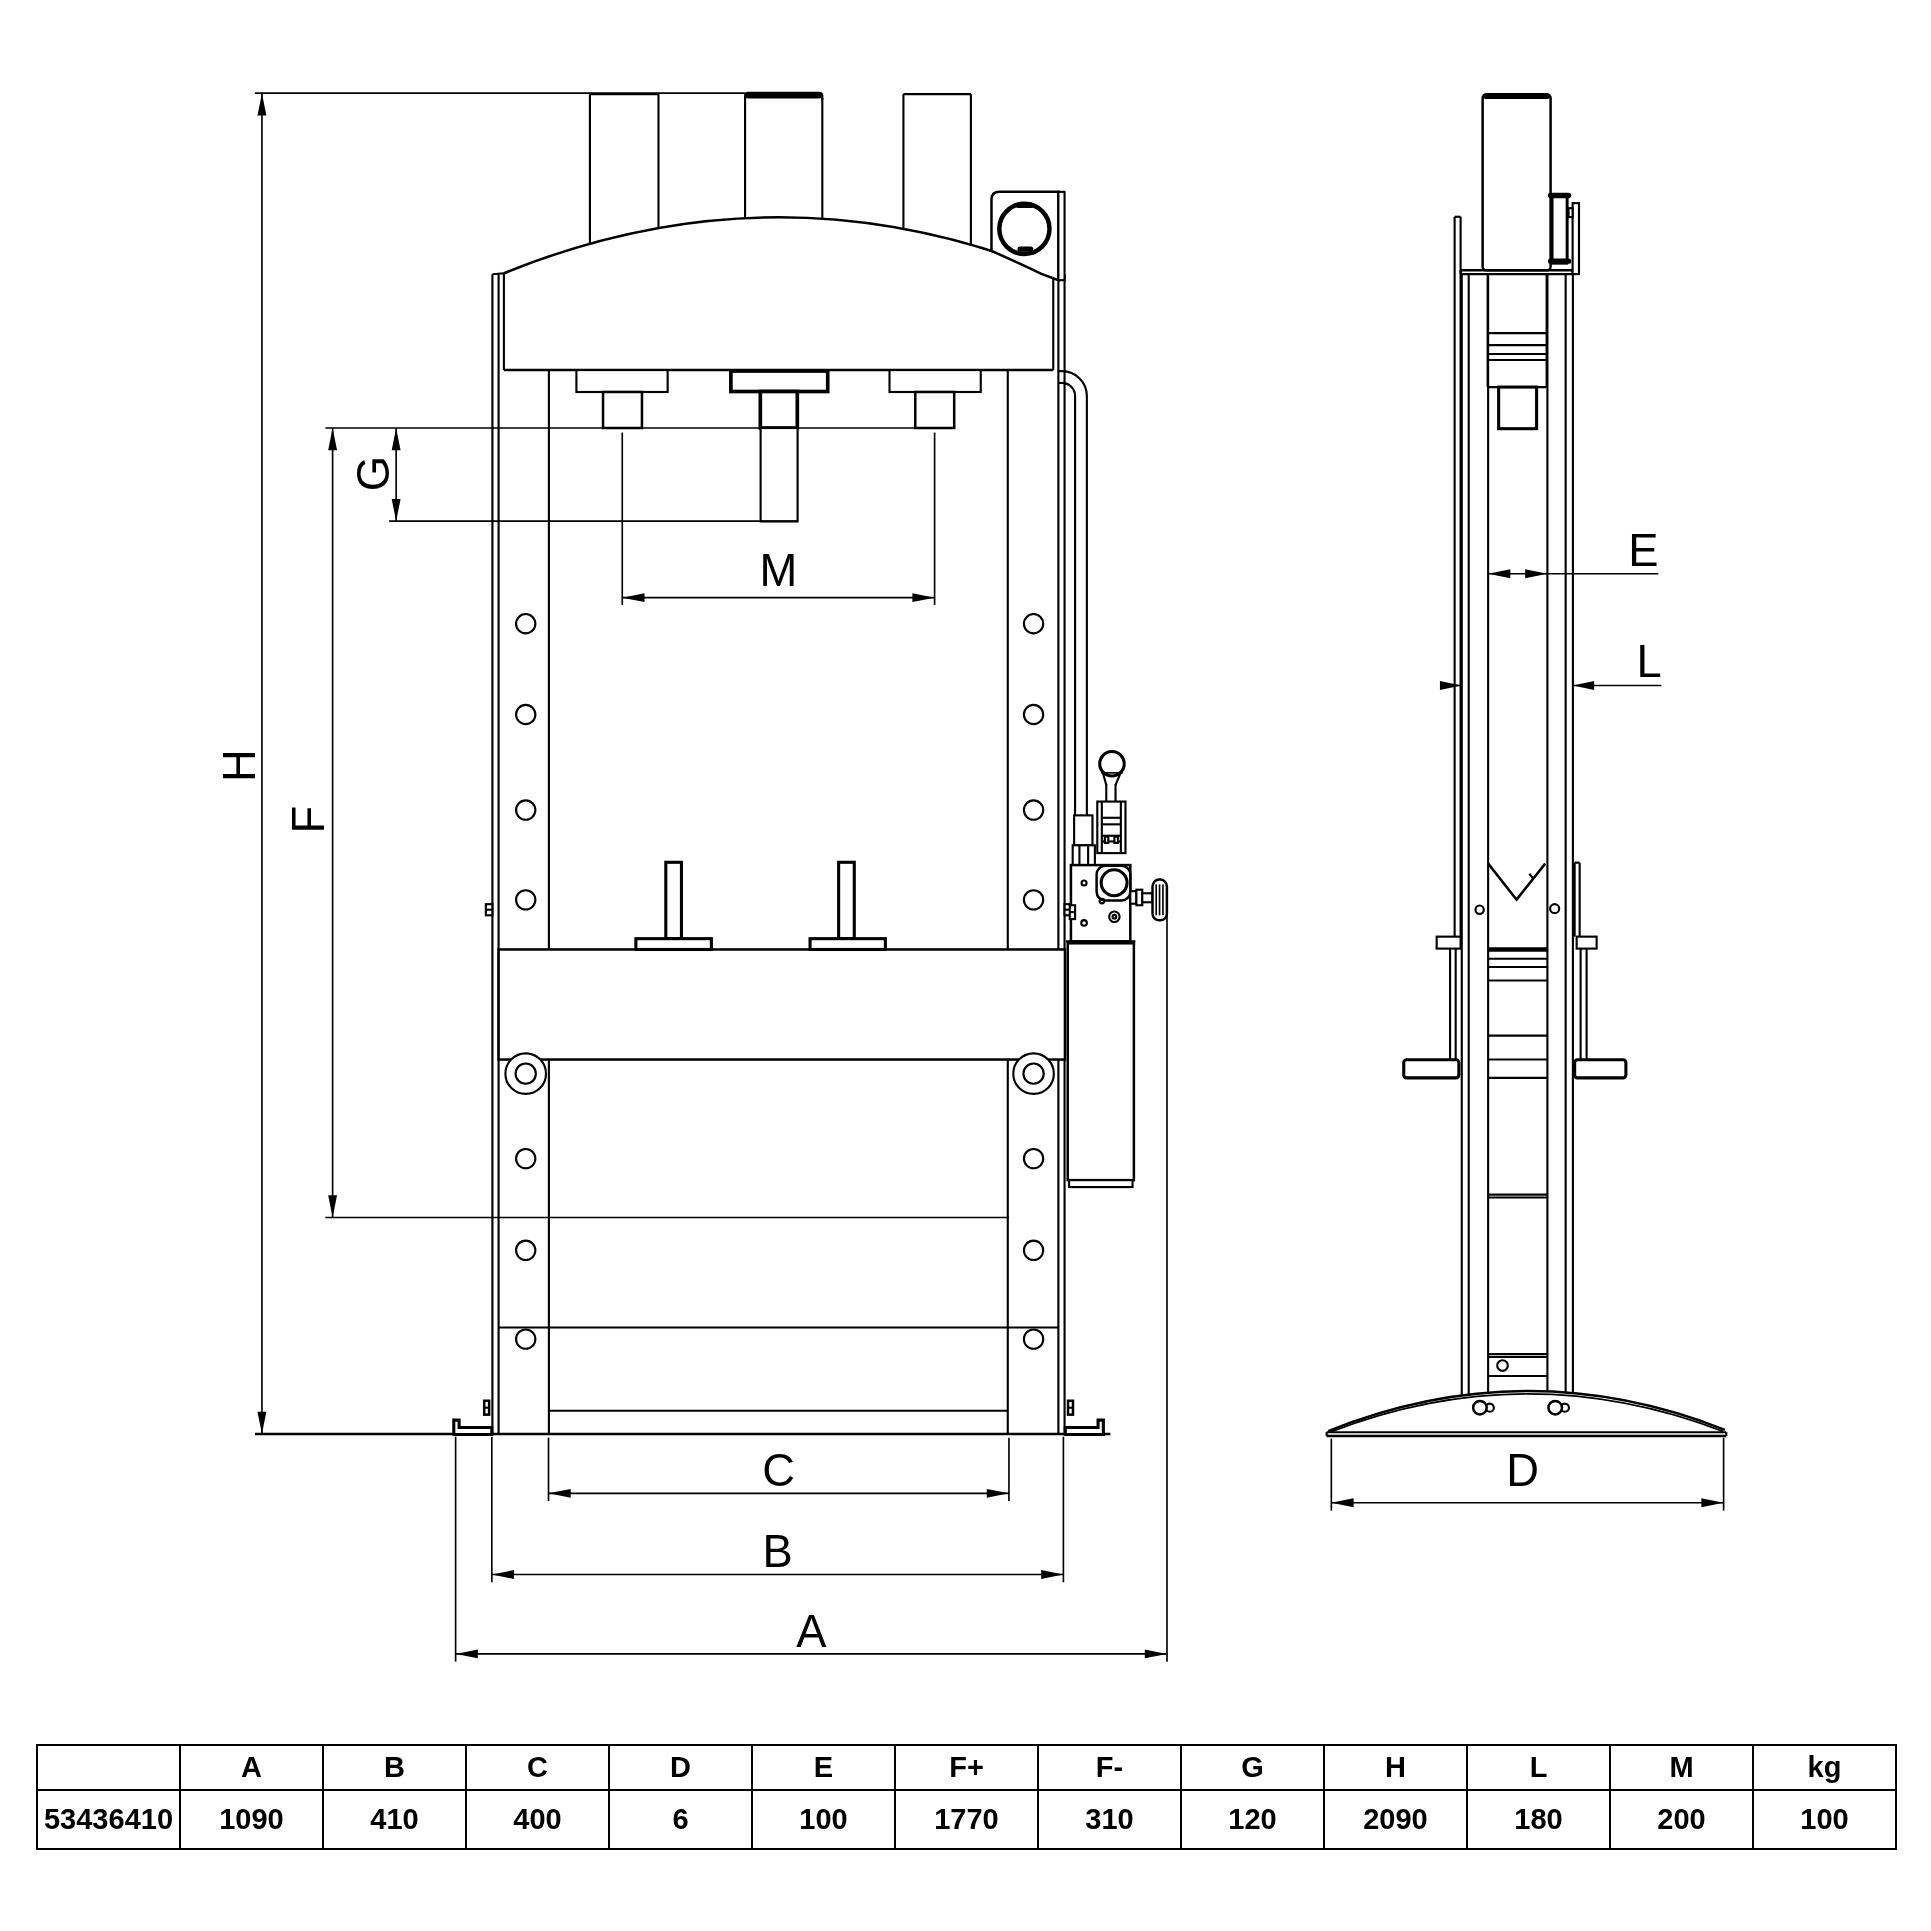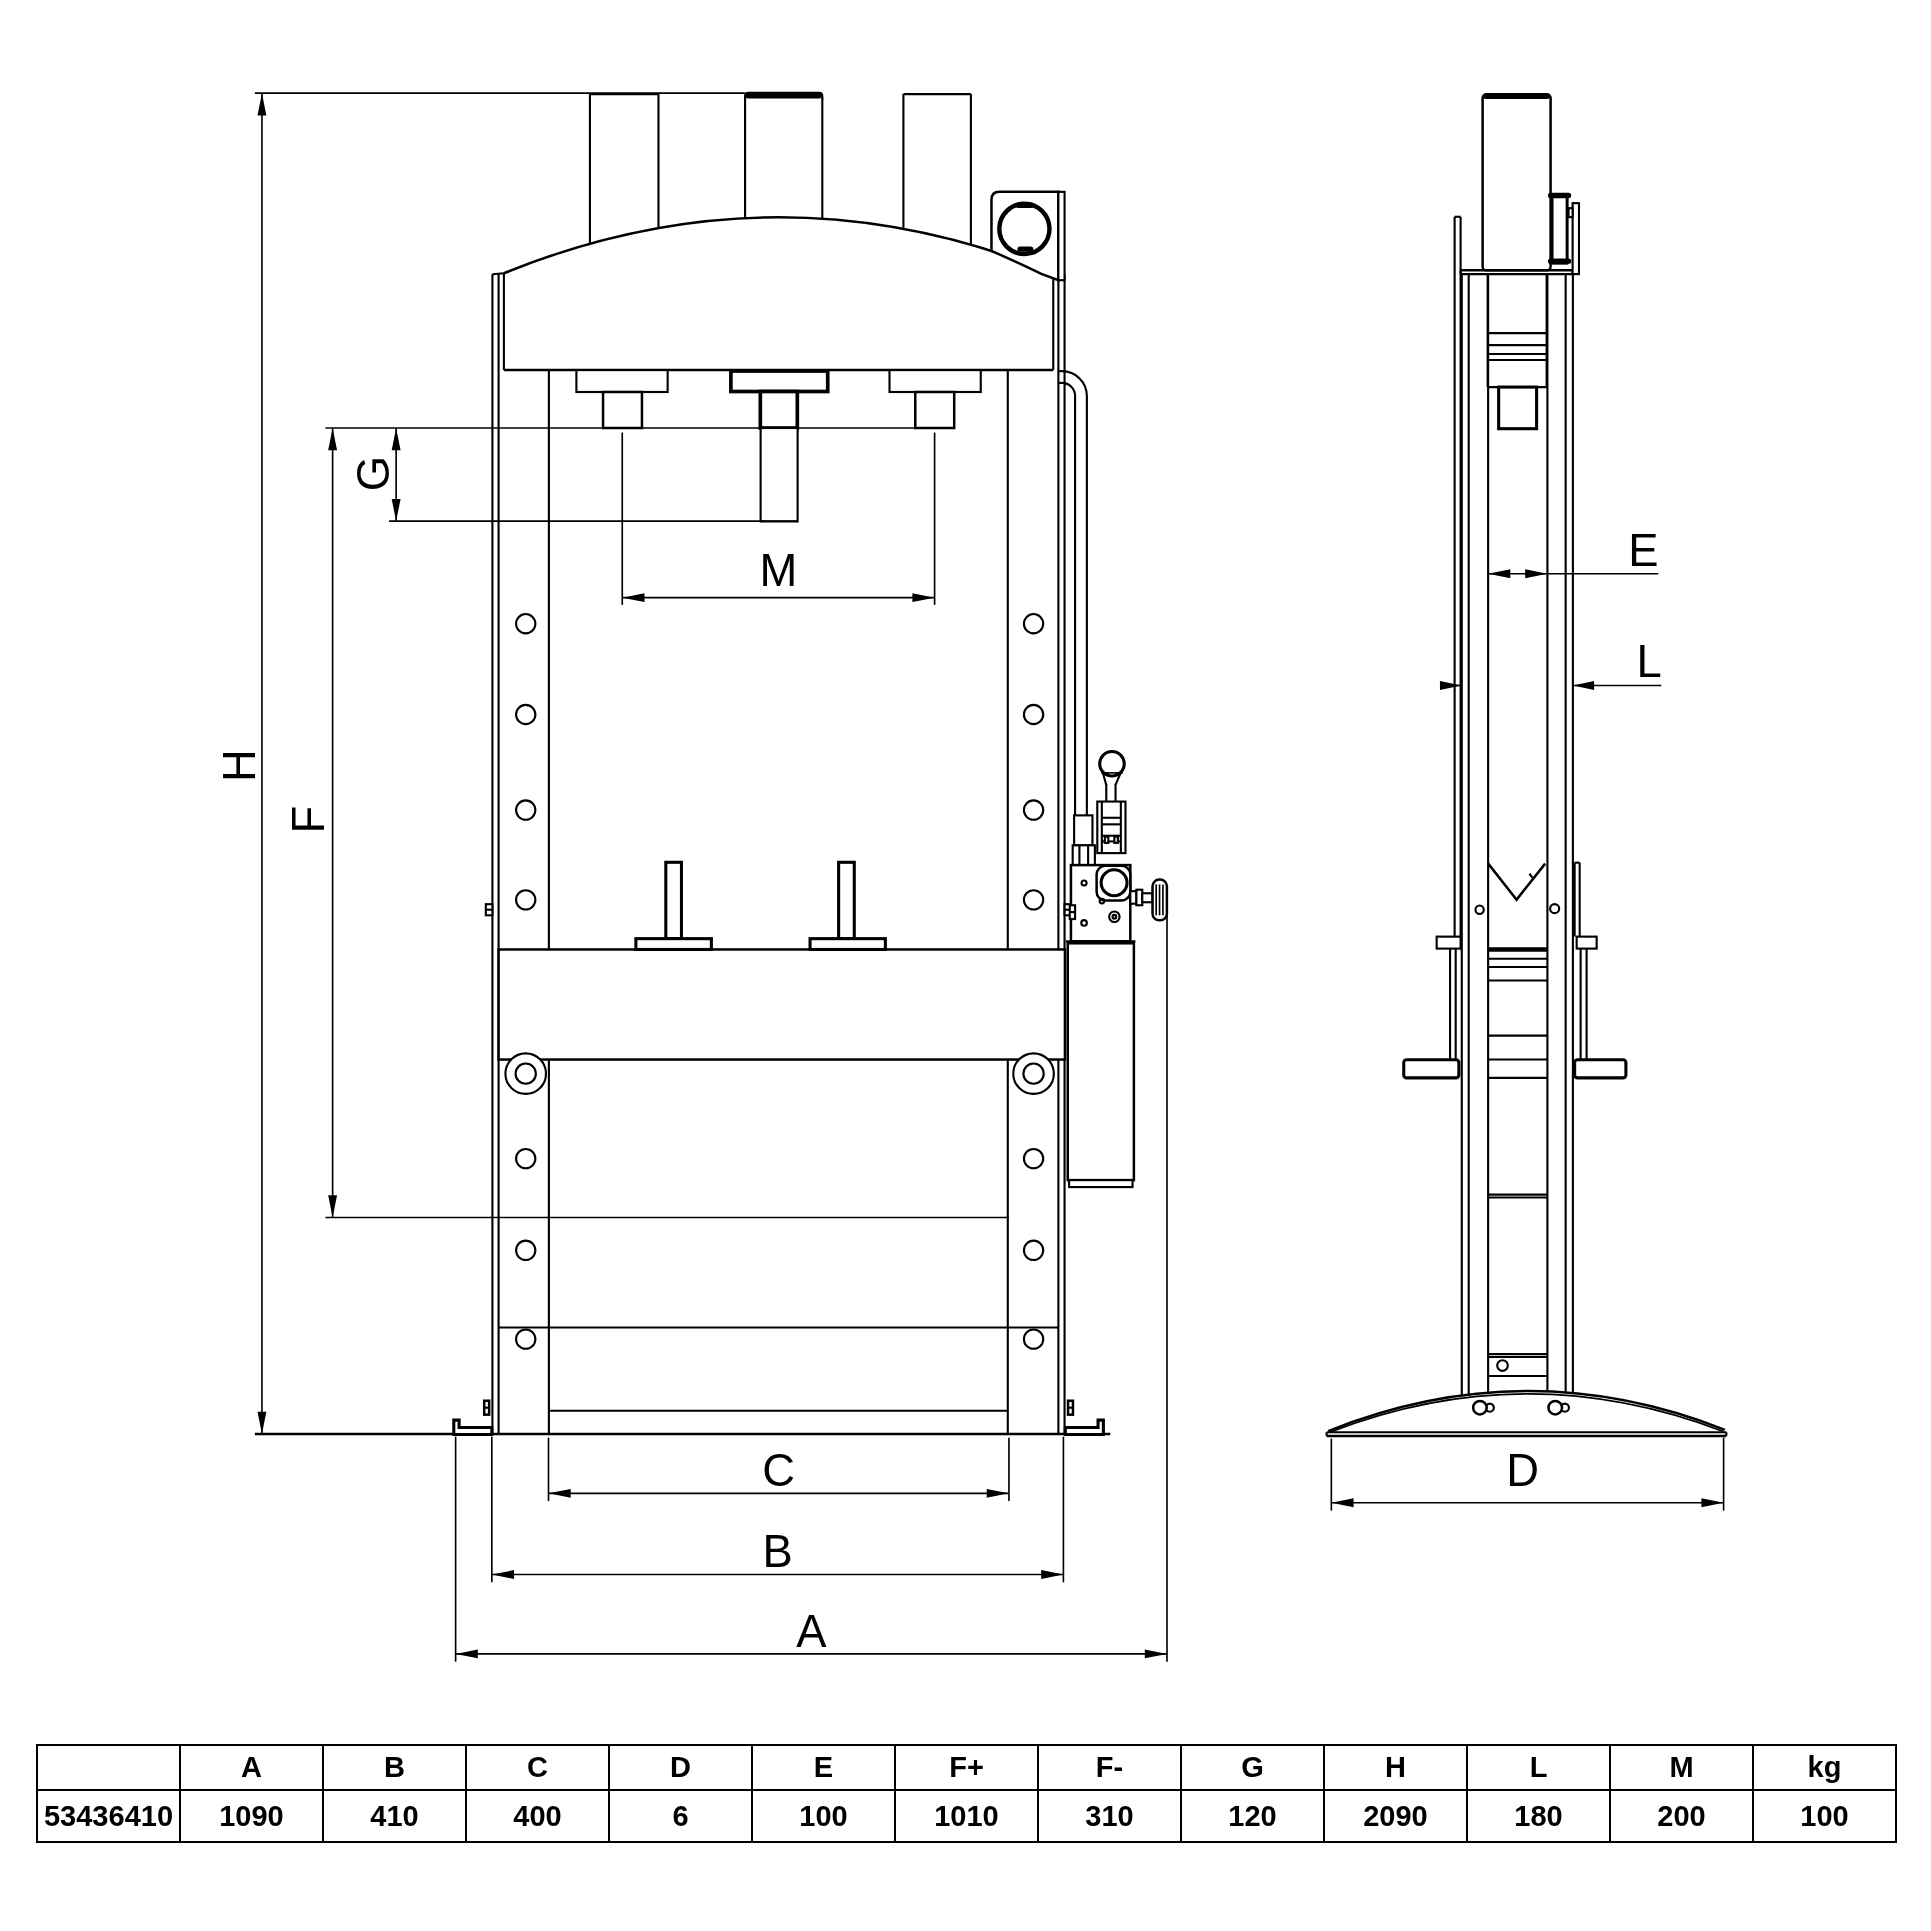--- a/index.html
+++ b/index.html
@@ -18,21 +18,21 @@
   svg .fw  { stroke:none; fill:#fff; }
   svg .gauge { stroke:#000; stroke-width:4.6; fill:#fff; }
   svg .ar  { stroke:none; fill:#000; }
   svg text.dl { font-family:"Liberation Sans", sans-serif; font-size:47px; fill:#000; }
   table.spec { position:absolute; left:36px; top:1744px;
                border-collapse:collapse; table-layout:fixed; width:1856px; }
   table.spec th, table.spec td { border:2.1px solid #000; text-align:center;
                font-family:"Liberation Sans", sans-serif; font-weight:bold;
                font-size:29px; color:#000; padding:0; }
   table.spec tr.hdr  { height:45px; }
-  table.spec tr.data { height:52px;border-radius:7px; }
+  table.spec tr.data { height:59px;border-radius:7px; }
 </style>
 </head>
 <body>
 
 <svg width="1931" height="1931" viewBox="0 0 2000 2000">
 <g>
 <g>
 <path class="fw" d="M521.9,283 Q806.4,167 1090.9,283 L1090.9,383.3 L521.9,383.3 Z"></path>
 <path class="s25" d="M521.9,283 Q806.4,167 1090.9,283"></path>
 <line class="s" x1="521.9" y1="283" x2="521.9" y2="383.3"></line>
@@ -374,21 +374,21 @@
 <th>M</th>
 <th>kg</th>
   </tr>
   <tr class="data">
 <td>53436410</td>
 <td>1090</td>
 <td>410</td>
 <td>400</td>
 <td>6</td>
 <td>100</td>
-<td>1010</td>
+<td>1770</td>
 <td>310</td>
 <td>120</td>
 <td>2090</td>
 <td>180</td>
 <td>200</td>
 <td>100</td>
   </tr>
 </tbody>
   </table>
 

